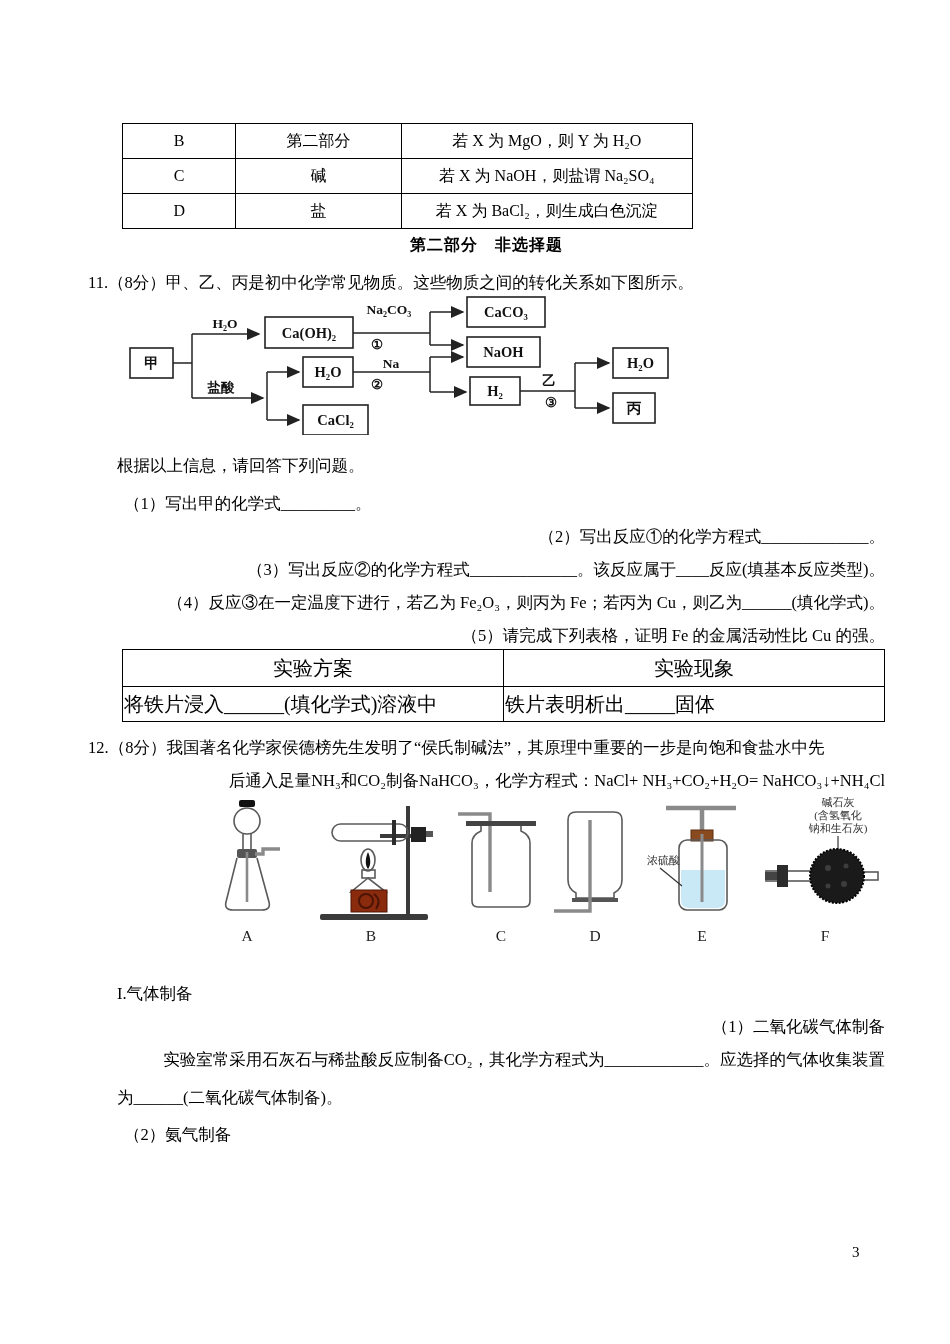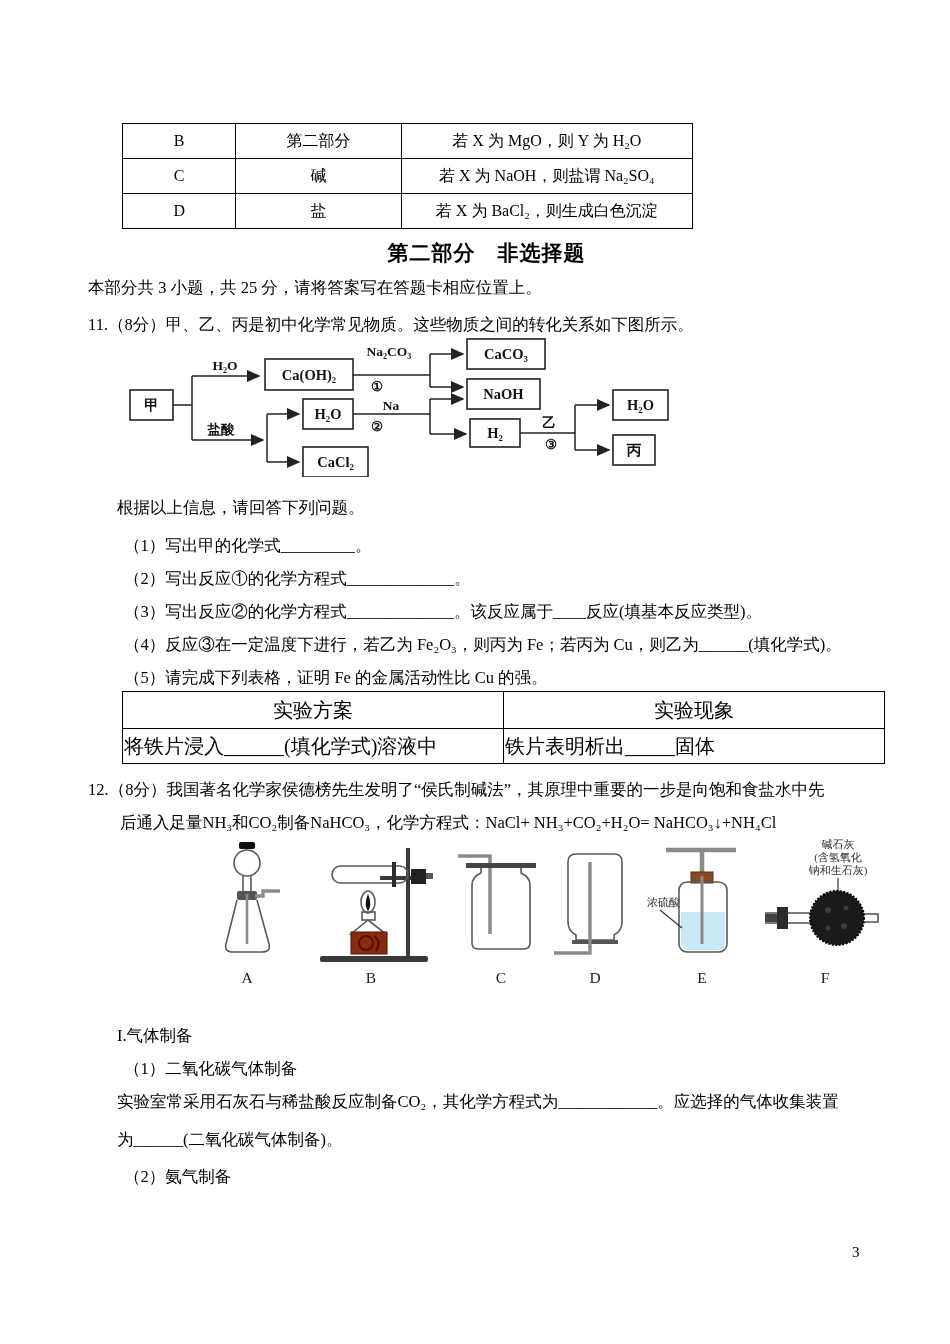--- a/index.html
+++ b/index.html
@@ -7,23 +7,23 @@
         font-family:"Liberation Serif","DejaVu Serif",serif;color:#000;
         box-sizing:border-box;padding:123px 65px 0 88px;font-size:16.5px;}
   p{margin:0;line-height:23px;}
   
   table{border-collapse:collapse;}
   .t1{margin-left:34px;width:571px;}
   .t1 td{border:1.6px solid #000;text-align:center;height:34px;font-size:16px;padding:0 4px;}
   .t1 .c1{width:110px;}
   .t1 .c2{width:165px;}
   .t1 .c3{width:296px;}
-  .heading{margin-top:12px;text-align:center;font-weight:bold;font-size:21px;line-height:24px;
+  .heading{margin-top:4px;text-align:center;font-weight:bold;font-size:16px;line-height:24px;
            font-family:"Liberation Sans","DejaVu Sans",sans-serif;letter-spacing:1px;}
-  .mt11{margin-top:11px;} .mt14{margin-top:14px;} .mt10{margin-top:10px;}
+  .mt11{margin-top:11px;} .mt14{margin-top:14px;} .mt10{margin-top:10px;text-align:right;}
   .mt15{margin-top:15px;} .mt19{margin-top:19px;} .mt36{margin-top:36px;}
   .ind29{margin-left:29px;} .ind32{margin-left:32px;} .ind36{margin-left:36px;}
   .diagram{display:block;margin:1px 0 0 37px;}
   .diagram text{font-family:"Liberation Serif","DejaVu Serif",serif;font-weight:600;fill:#111;
                 text-anchor:middle;}
   .diagram .node-label{font-size:14.5px;}
   .diagram .edge-label{font-size:13.5px;}
   .diagram rect{fill:none;stroke:#222;stroke-width:1.6;}
   .diagram .wire{stroke:#222;stroke-width:1.5;fill:none;}
   .t2{margin-top:2px;margin-left:34px;width:763px;}
@@ -62,21 +62,20 @@
     <tr>
       <td class="c1">D</td>
       <td class="c2">盐</td>
       <td class="c3">若 X 为 BaCl₂，则生成白色沉淀</td>
     </tr>
   </tbody>
     </table>
 
   <div class="heading">第二部分　非选择题</div>
 
-  <p class="mt11">本部分共 3 小题，共 25 分，请将答案写在答题卡相应位置上。</p>
 
   <p class="mt14"><span>11.</span><span>（8分）甲、乙、丙是初中化学常见物质。这些物质之间的转化关系如下图所示。</span></p>
 
   <svg class="diagram" width="560" height="140" viewBox="0 0 560 140">
     <defs>
       <marker id="ah" markerWidth="10" markerHeight="8" refX="8" refY="4" orient="auto">
         <path d="M0,0 L9,4 L0,8 Z" fill="#222"></path>
       </marker>
     </defs>
 

